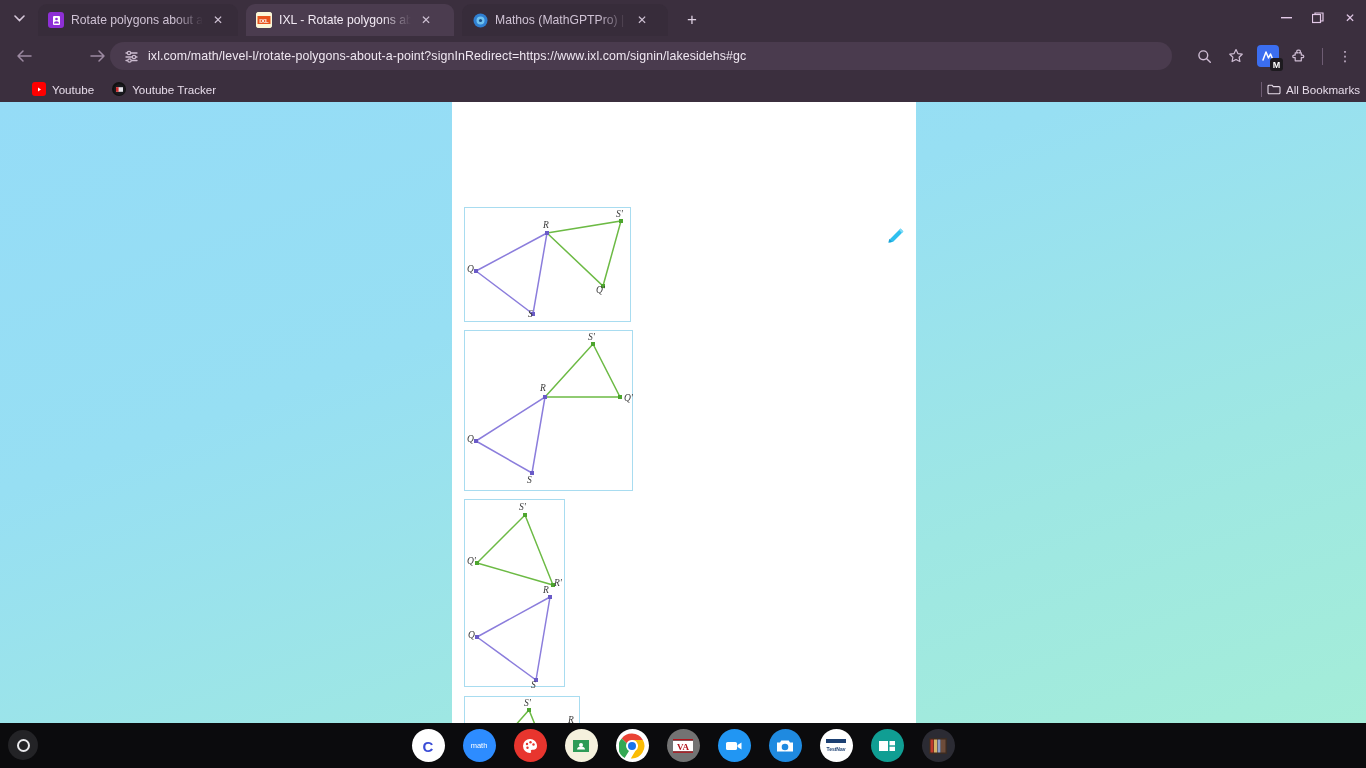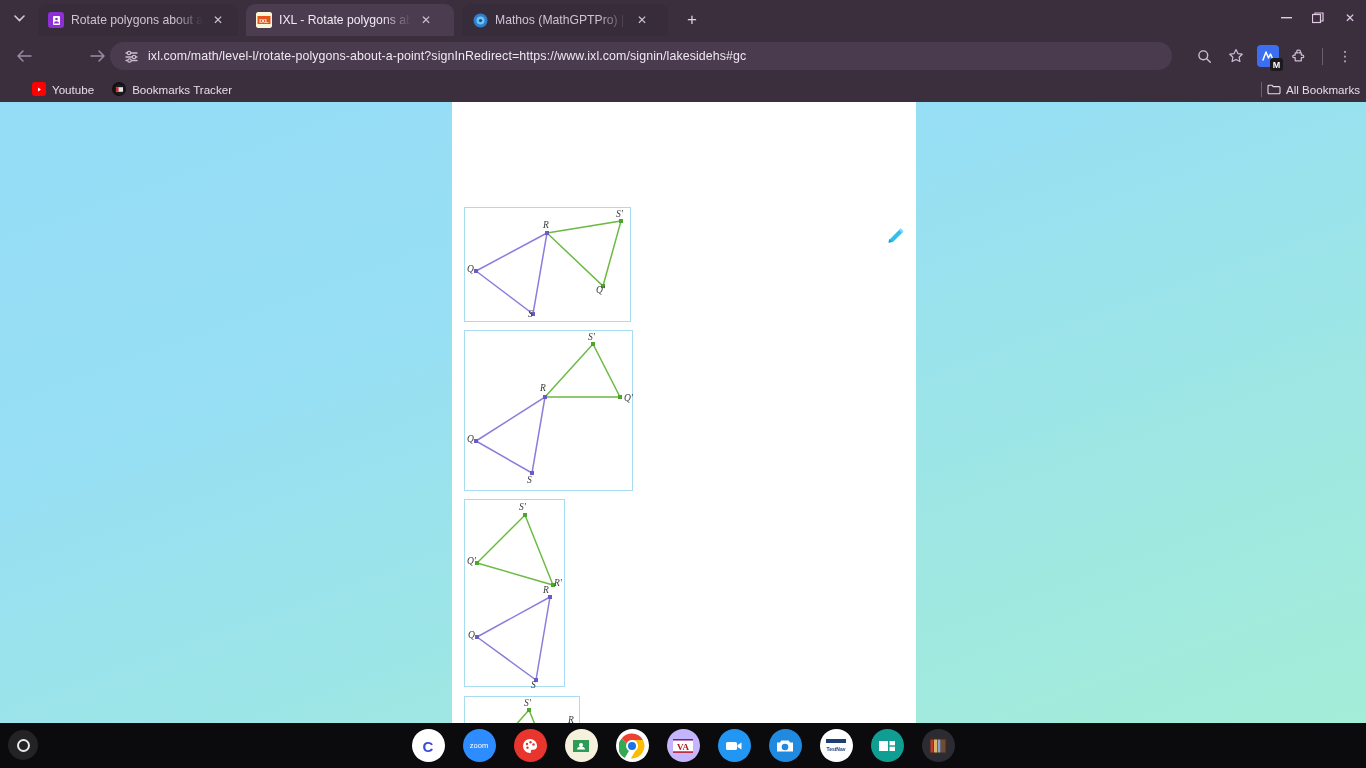--- a/index.html
+++ b/index.html
@@ -256,21 +256,21 @@
         <span>Youtube</span>
       </div>
       <div class="bm">
         <span class="bm-ico" style="background:#111; border-radius:50%;">
           <svg width="11" height="11" viewBox="0 0 11 11">
               <circle cx="5.5" cy="5.5" r="5.5" fill="#1a1a1f"></circle>
               <rect x="2" y="3.2" width="7" height="4.6" fill="#e2e2e8"></rect>
               <rect x="2" y="3.2" width="2.6" height="4.6" fill="#d02a2a"></rect>
             </svg>
         </span>
-        <span>Bookmarks Tracker</span>
+        <span>Youtube Tracker</span>
       </div>
       <div class="bm-right">
         <span style="width:1px;height:15px;background:#6e5c73;display:block;"></span>
         <span class="bm-ico" style="background:transparent;">
           <svg width="14" height="12" viewBox="0 0 14 12">
               <path d="M1 3.2a1 1 0 0 1 1-1h3l1.2 1.4H12a1 1 0 0 1 1 1v5.2a1 1 0 0 1-1 1H2a1 1 0 0 1-1-1z" stroke="#e6dbe9" stroke-width="1.1" fill="none" stroke-linejoin="round"></path>
             </svg>
         </span>
         <span style="font-size:11.6px;color:#e6dbe9;">All Bookmarks</span>
       </div>
@@ -366,21 +366,21 @@
       <span class="launcher-ring"></span>
     </div>
 
     <div class="shelf-apps">
       <div class="app" style="background:#ffffff;">
         <svg width="22" height="22" viewBox="0 0 22 22">
             <text x="11" y="17" font-size="15" font-weight="bold" fill="#3a4cd6" text-anchor="middle" font-family="Liberation Sans, sans-serif">C</text>
           </svg>
       </div>
       <div class="app" style="background:#2d8cff;">
-        <span style="font-size:7.5px;color:#fff;font-weight:normal;">zoom</span>
+        <span style="font-size:7.5px;color:#fff;font-weight:normal;">math</span>
       </div>
       <div class="app" style="background:#e8352e;">
         <svg width="20" height="20" viewBox="0 0 20 20">
             <path d="M10 3a7 7 0 1 0 0 14c1 0 1.4-.7 1-1.4-.5-.9 0-1.8 1.1-1.8h1.3A3.6 3.6 0 0 0 17 10c0-3.9-3.1-7-7-7z" fill="#fff"></path>
             <circle cx="7" cy="8" r="1.2" fill="#e8352e"></circle>
             <circle cx="10.5" cy="6.3" r="1.2" fill="#e8352e"></circle>
             <circle cx="13.5" cy="8.5" r="1.2" fill="#e8352e"></circle>
             <circle cx="7.5" cy="11.8" r="1.2" fill="#e8352e"></circle>
           </svg>
       </div>
@@ -396,21 +396,21 @@
         <svg width="26" height="26" viewBox="0 0 26 26">
           <circle cx="13" cy="13" r="12.5" fill="#fff"></circle>
           <path d="M13 .5A12.5 12.5 0 0 1 23.9 7H13a6 6 0 0 0-5.3 3.2L2.7 5.6A12.5 12.5 0 0 1 13 .5z" fill="#ea4335"></path>
           <path d="M2.7 5.6l5 4.6A6 6 0 0 0 10 18l-4.4 7A12.5 12.5 0 0 1 2.7 5.6z" fill="#34a853"></path>
           <path d="M23.9 7a12.5 12.5 0 0 1-12.1 18.4L16.3 18A6 6 0 0 0 13 7z" fill="#fbbc05"></path>
           <circle cx="13" cy="13" r="5.2" fill="#fff"></circle>
             <circle cx="13" cy="13" r="4" fill="#1a73e8"></circle>
         </svg>
 
       </div>
-      <div class="app" style="background:#c4b5fd;">
+      <div class="app" style="background:#737373;">
         <svg width="24" height="24" viewBox="0 0 24 24">
             <rect x="2" y="7" width="20" height="10" fill="#fff"></rect>
             <text x="12" y="16" font-size="9" font-weight="bold" fill="#b3131b" text-anchor="middle" font-family="Liberation Serif, serif">VA</text>
             <rect x="2" y="5" width="20" height="1.3" fill="#b3131b"></rect>
             <rect x="2" y="17.5" width="20" height="1.3" fill="#b3131b"></rect>
           </svg>
       </div>
       <div class="app" style="background:#2196f3;">
         <svg width="18" height="14" viewBox="0 0 18 14">
             <rect x="1" y="3" width="11" height="8" rx="1.6" fill="#fff"></rect>

